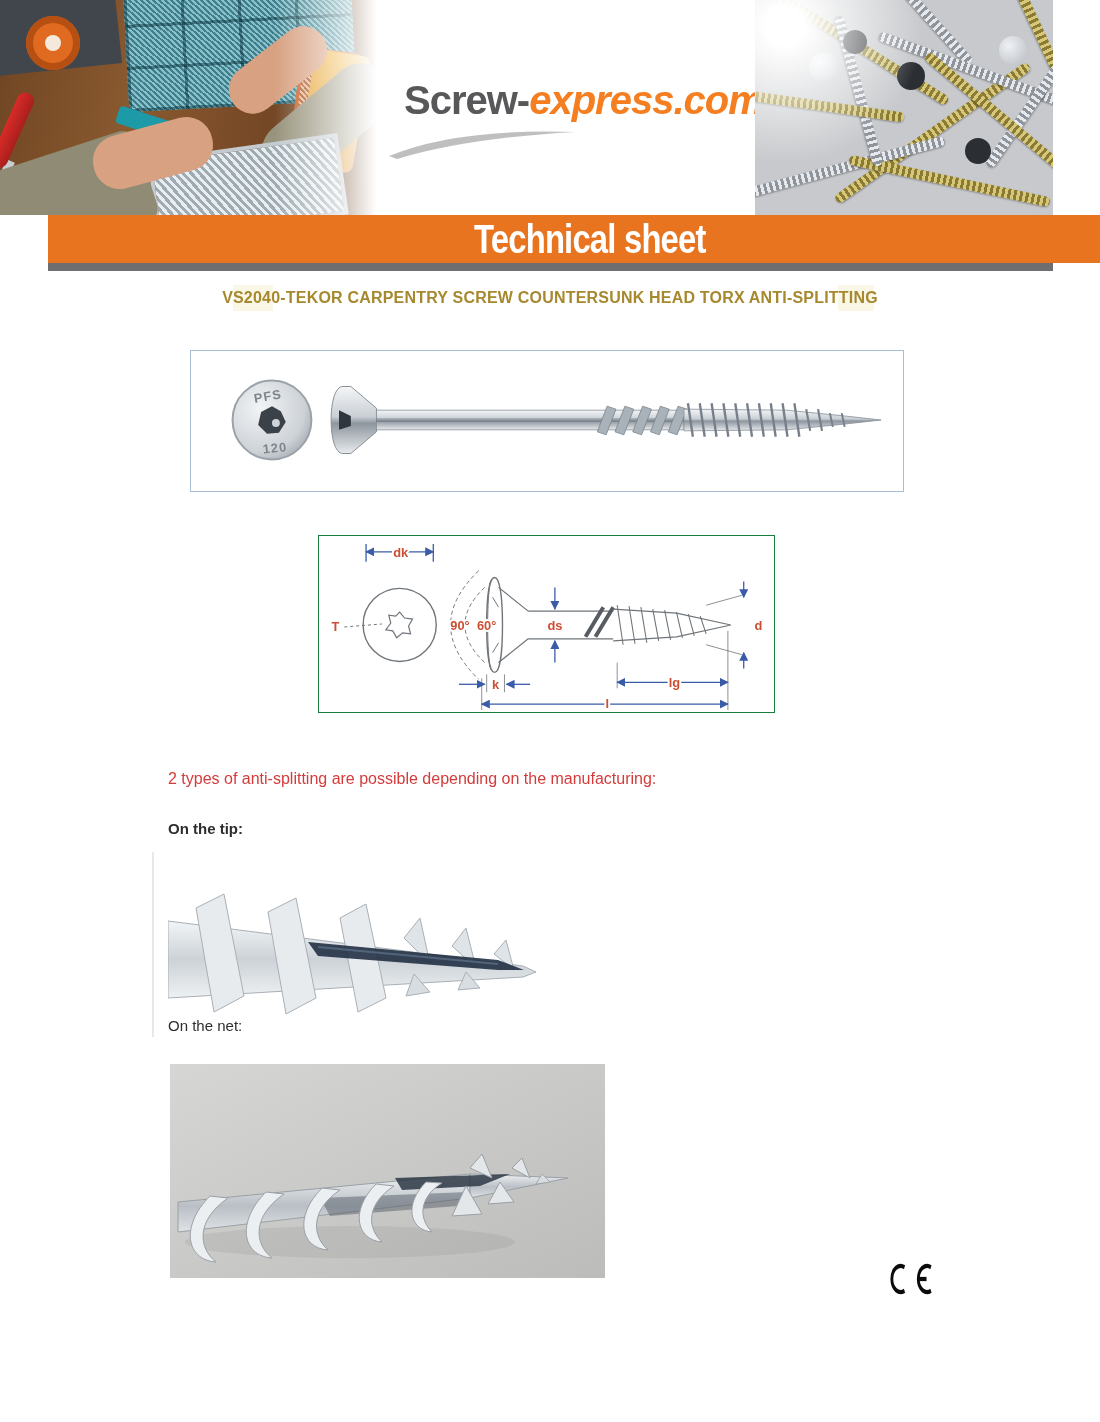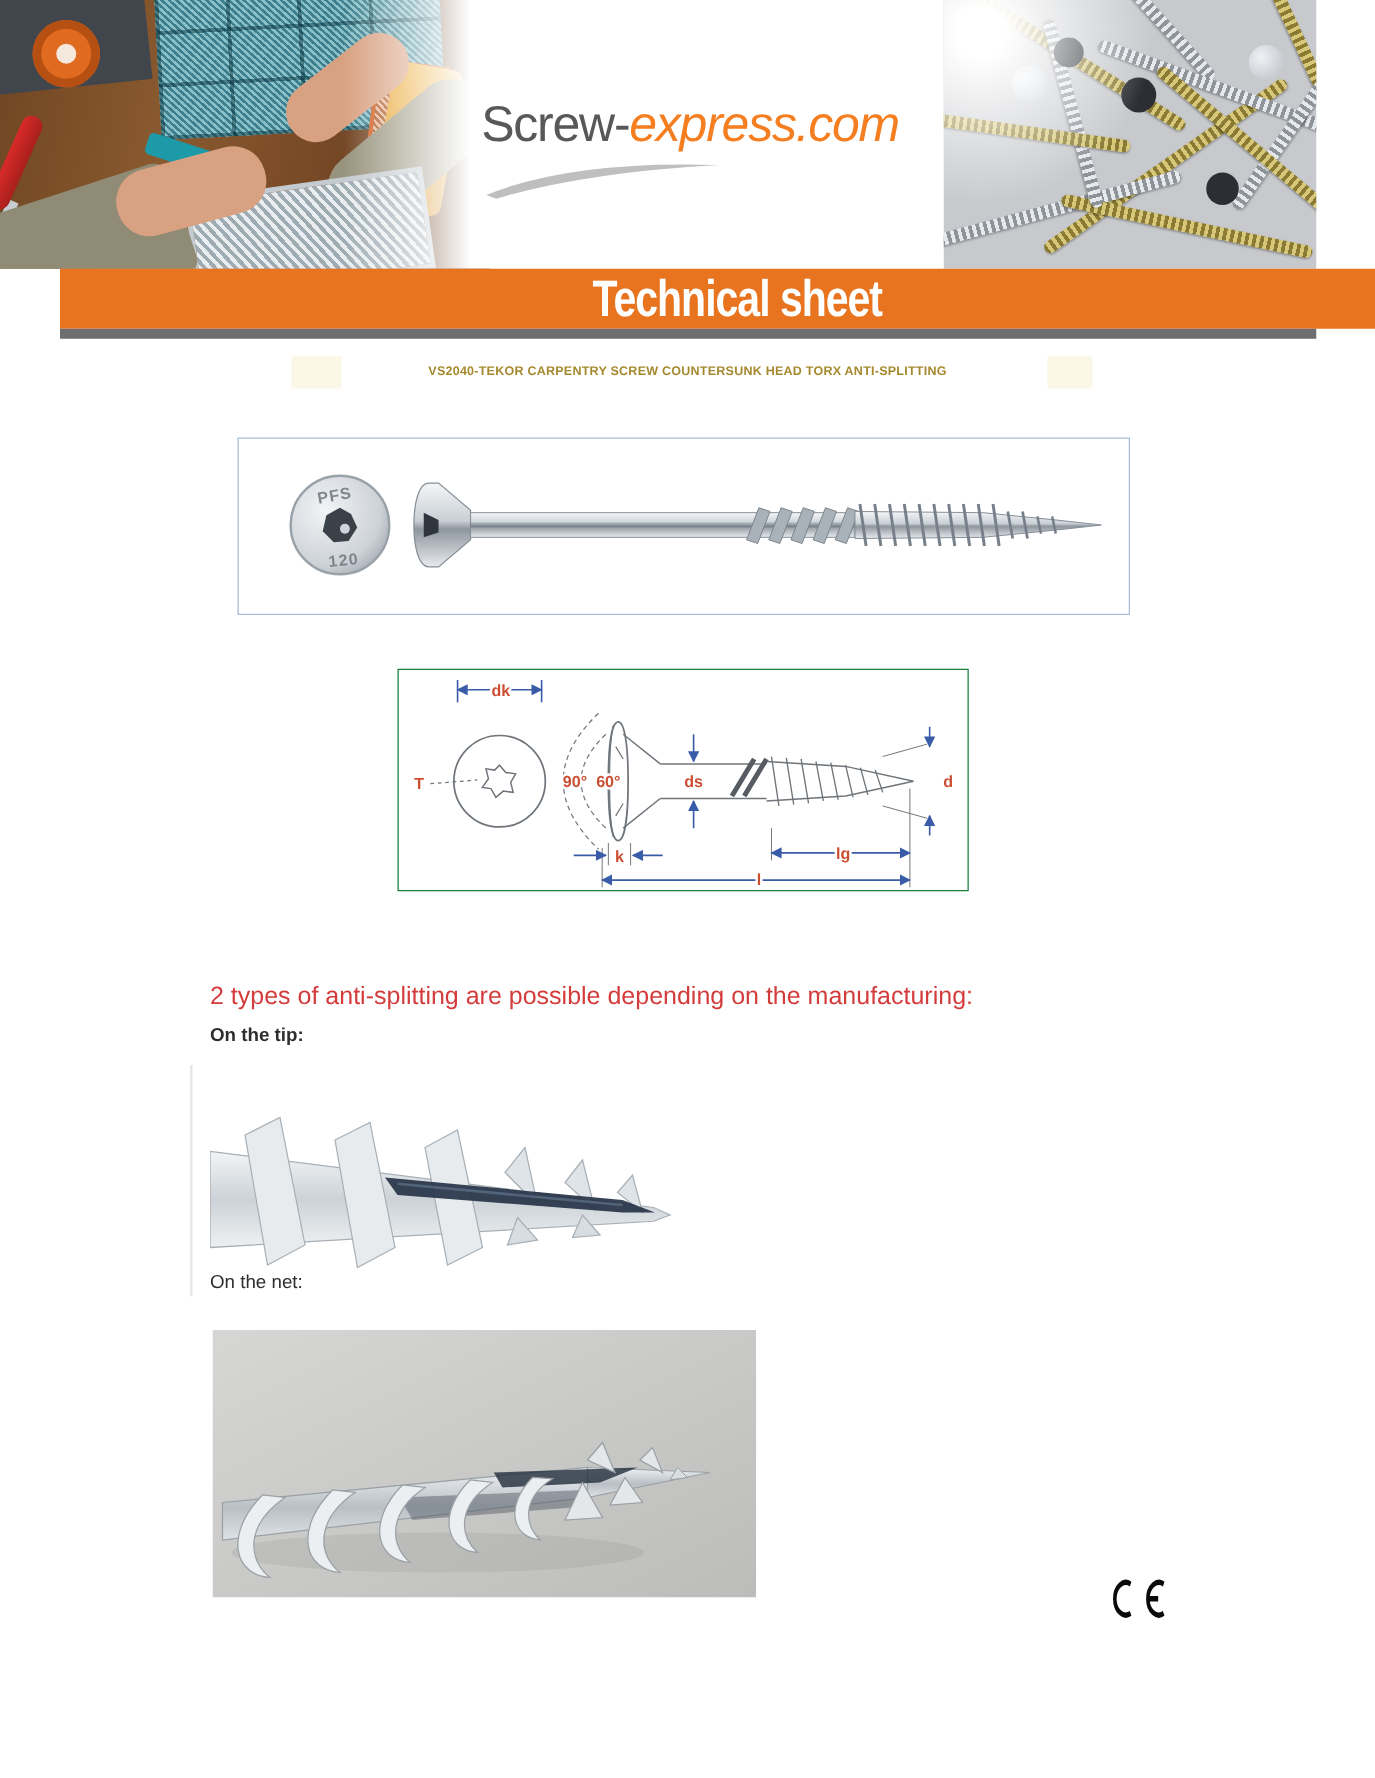--- a/index.html
+++ b/index.html
@@ -38,44 +38,44 @@
 
   .scr{position:absolute;height:10px;border-radius:5px;box-shadow:0 1px 2px rgba(0,0,0,.35);}
   .scr.brass{background:repeating-linear-gradient(90deg,#8a7a33 0 3px,#d6c878 3px 6px);}
   .scr.silver{background:repeating-linear-gradient(90deg,#8f939a 0 3px,#e5e8ec 3px 6px);}
   .shead{position:absolute;border-radius:50%;}
   .shead.dark{background:#2b2e33;}
   .shead.lite{background:radial-gradient(circle at 35% 35%,#eef1f4,#b9bec4);}
   .pr-fade{position:absolute;inset:0;background:radial-gradient(circle at 10% 12%,#fff 0 6%,rgba(255,255,255,0) 42%);}
 
   .logo{position:absolute;left:385px;top:78px;width:340px;height:80px;white-space:nowrap;}
-  .logo .t{font-size:40px;font-weight:normal;letter-spacing:-1px;}
+  .logo .t{font-size:40px;font-weight:bold;letter-spacing:-1px;margin-left:19px;}
   .logo .g{color:#58585a;}
   .logo .o{color:#f57e20;font-style:italic;}
   .swoosh{position:absolute;left:2px;top:48px;width:190px;height:34px;}
 
   
   .banner{position:absolute;left:48px;top:215px;width:1084px;height:48px;background:#e97420;color:#fff;text-align:center;}
   .banner span{display:inline-block;font-size:41px;font-weight:bold;line-height:48px;transform:scaleX(.8);letter-spacing:-1px;}
   .graybar{position:absolute;left:48px;top:263px;width:1005px;height:8px;background:#6e6e70;}
 
   
   .title-wrap{position:absolute;left:0;top:285px;width:1100px;text-align:center;}
   .title-hl{position:absolute;top:0;height:26px;background:#f8f3dc;opacity:.7;}
   .title-hl.l{left:233px;width:40px;}
   .title-hl.r{left:838px;width:36px;}
-  .ptitle{position:relative;display:inline-block;font-size:10px;font-weight:bold;color:#a6892f;letter-spacing:.2px;line-height:26px;}
+  .ptitle{position:relative;display:inline-block;font-size:16px;font-weight:bold;color:#a6892f;letter-spacing:.2px;line-height:26px;}
 
   
   .figbox{position:absolute;background:#fff;}
   .fig-product{left:190px;top:350px;width:712px;height:140px;border:1px solid #a9bfd8;}
   .fig-diagram{left:318px;top:535px;width:455px;height:176px;border:1px solid #15803d;}
 
   
-  .note{position:absolute;left:168px;top:770px;font-size:20px;font-weight:500;color:#d43b3b;margin-top:16px;}
+  .note{position:absolute;left:168px;top:770px;font-size:16px;font-weight:500;color:#d43b3b;}
   .sublabel{position:absolute;left:168px;font-size:15px;color:#2e2e2e;}
   .lbl-tip{top:820px;font-weight:bold;}
   .lbl-net{top:1017px;}
   .edge-line{position:absolute;left:152px;top:852px;width:2px;height:185px;background:#e8e8e8;}
 
   
   .tip-photo{position:absolute;left:168px;top:846px;width:390px;height:192px;background:#fff;}
   .net-photo{position:absolute;left:170px;top:1064px;width:435px;height:214px;}
 
   .ce{position:absolute;left:886px;top:1262px;width:52px;height:34px;}

